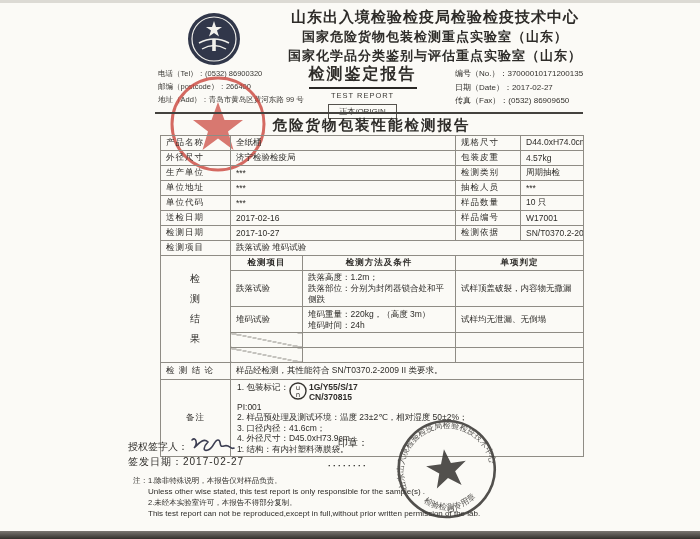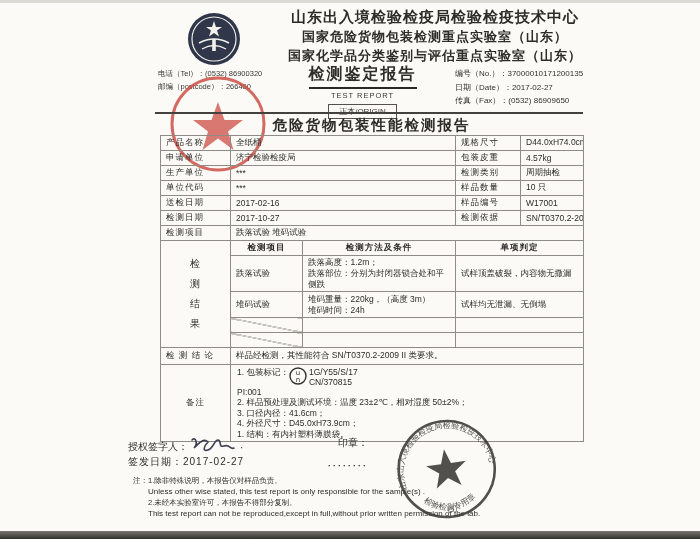--- a/index.html
+++ b/index.html
@@ -45,21 +45,21 @@
   .t-res td{white-space:normal;}
   .t-res .hd{text-align:center;font-weight:bold;letter-spacing:1px;}
   .vlabel{text-align:center;font-size:10px;letter-spacing:1px;}
   .vlabel span{display:block;line-height:20px;}
   .diag{background:linear-gradient(to top right,transparent 48.5%,#8f8c85 48.5%,#8f8c85 51.5%,transparent 51.5%);}
   .mline{display:block;line-height:11px;}
   .t-concl td{height:14px;}
   .remarks-cell{white-space:normal;padding:2px 6px;}
   .mark-row{display:flex;align-items:flex-start;line-height:10px;}
   .codes{display:flex;flex-direction:column;margin-left:2px;}
-  .codes span{display:block;line-height:10px;}
+  .codes span{display:block;line-height:10px;font-weight:bold;}
   .pi-line{line-height:10px;}
   .rmk{display:block;line-height:10.5px;}
   
   .foot{position:absolute;font-size:10px;color:#2e2c29;}
   .sig-line{left:128px;top:434px;display:flex;align-items:center;}
   .seal-lbl{left:338px;top:436px;}
   .issue-line{left:128px;top:455px;letter-spacing:1px;}
   .dots{left:328px;top:461px;font-size:9px;letter-spacing:2px;font-weight:bold;}
   .note-cn1{left:133px;top:476px;font-size:7.5px;}
   .note-en1{left:148px;top:487px;font-size:8px;}
@@ -86,20 +86,21 @@
 
   <div class="org-block">
     <div class="org-l1">山东出入境检验检疫局检验检疫技术中心</div>
     <div class="org-l2">国家危险货物包装检测重点实验室（山东）</div>
     <div class="org-l2">国家化学品分类鉴别与评估重点实验室（山东）</div>
   </div>
 
   <div class="contact">
     <div>电话（Tel）：(0532) 86900320</div>
     <div>邮编（postcode）：266400</div>
+    <div>地址（Add）：青岛市黄岛区黄河东路 99 号</div>
   </div>
 
   <div class="report-center">
     <div class="report-title">检测鉴定报告</div>
     <div class="report-en">TEST REPORT</div>
     <div class="origin-box">正本/ORIGIN</div>
   </div>
 
   <div class="meta">
     <div>编号（No.）：37000010171200135</div>
@@ -127,30 +128,36 @@
           <col style="width:63px">
         </colgroup>
       <tbody>
         <tr>
           <td class="lbl">产品名称</td>
           <td>全纸桶</td>
           <td class="lbl">规格尺寸</td>
           <td>D44.0xH74.0cm（申报）</td>
         </tr>
         <tr>
-          <td class="lbl">申请单位</td>
+          <td class="lbl">外径尺寸</td>
           <td>济宁检验检疫局</td>
           <td class="lbl">包装皮重</td>
           <td>4.57kg</td>
         </tr>
         <tr>
           <td class="lbl">生产单位</td>
           <td>***</td>
           <td class="lbl">检测类别</td>
           <td>周期抽检</td>
+        </tr>
+        <tr>
+          <td class="lbl">单位地址</td>
+          <td>***</td>
+          <td class="lbl">抽检人员</td>
+          <td>***</td>
         </tr>
         <tr>
           <td class="lbl">单位代码</td>
           <td>***</td>
           <td class="lbl">样品数量</td>
           <td>10 只</td>
         </tr>
         <tr>
           <td class="lbl">送检日期</td>
           <td>2017-02-16</td>

